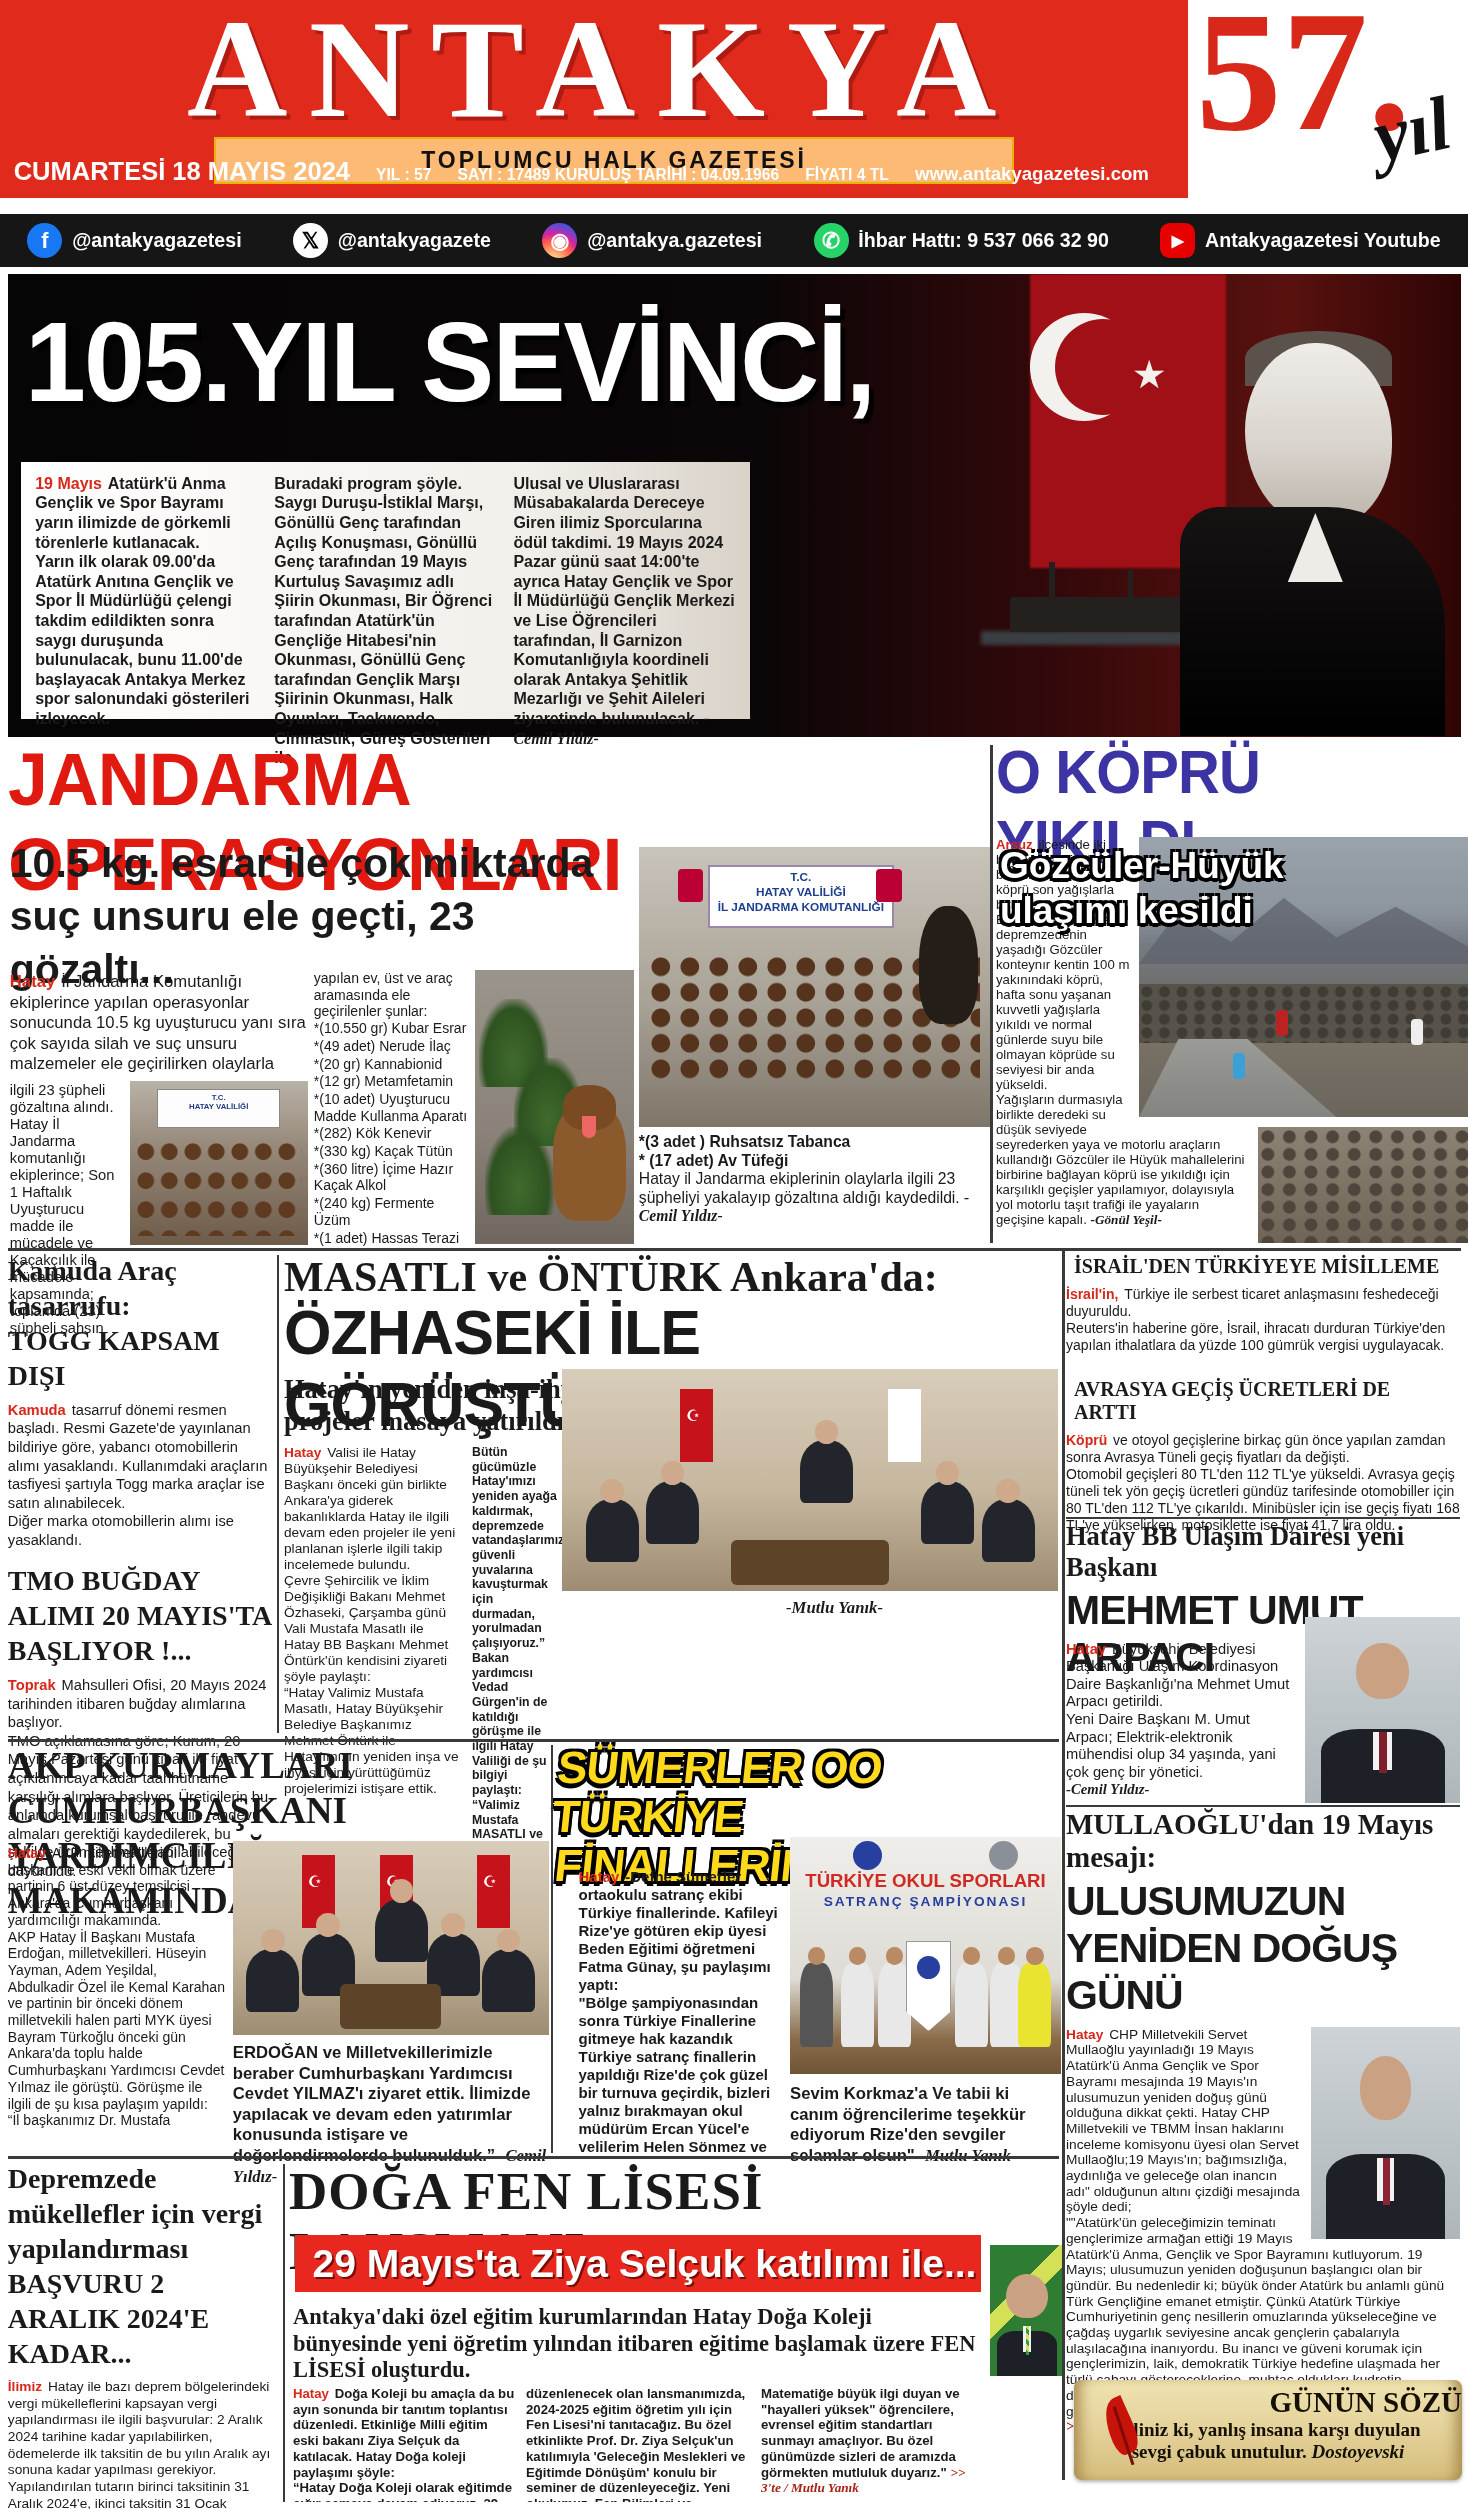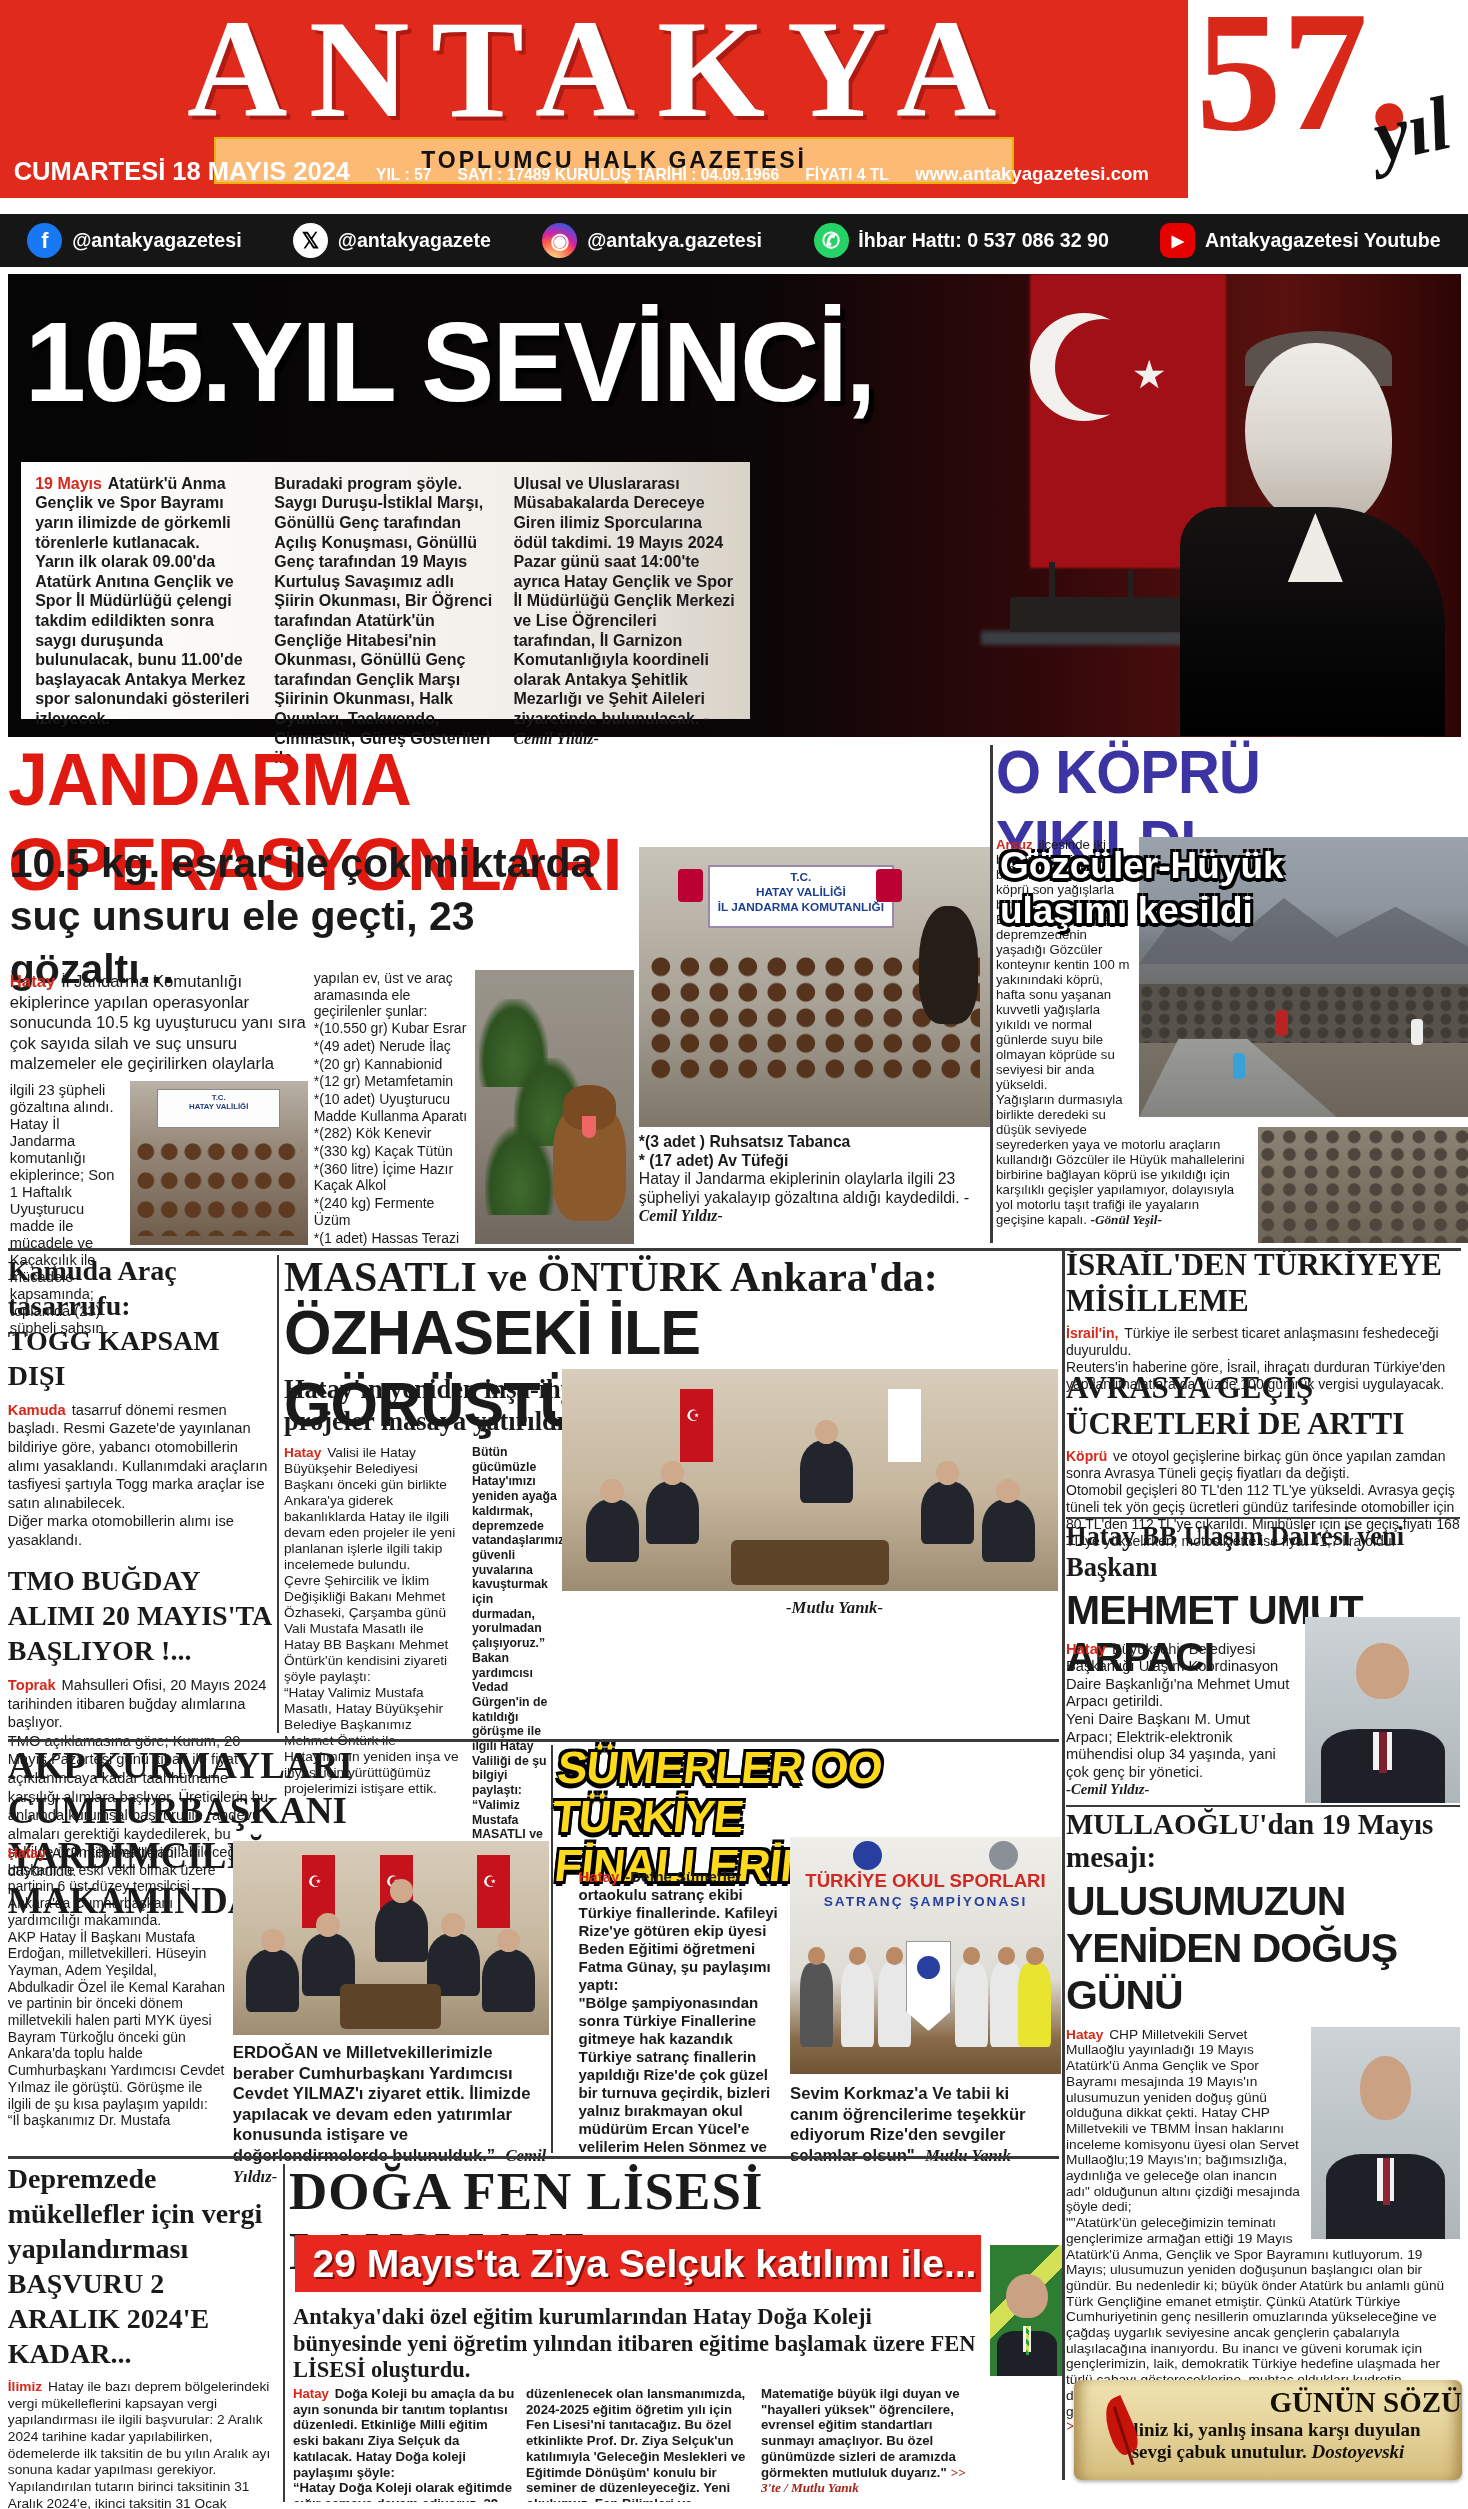--- a/index.html
+++ b/index.html
@@ -129,21 +129,21 @@
   #ozh-photo{left:278px;top:116px;width:496px;height:222px;}
   .flag{position:absolute;width:33px;height:73px;background:#c6121b;}
   .flag::after{content:"☪";position:absolute;left:5.9px;top:17.6px;color:#fff;font-size:15.7px;}
   .man{position:absolute;width:53px;height:63px;background:#23252d;border-radius:45% 45% 10% 10%;}
   .man::before{content:"";position:absolute;left:14.7px;top:-19.6px;width:23.5px;height:23.5px;border-radius:50%;background:#cfa98c;}
   .mtable{position:absolute;left:34%;bottom:5.9px;width:32%;height:45px;background:#5d4327;border-radius:5.9px;}
   #ozh-cap{position:absolute;left:327px;top:345px;width:447px;font-weight:bold;font-size:16.7px;line-height:20.6px;}
   #ozh-cap .sig{display:block;text-align:center;}
   
   #israil{left:1066px;top:1247px;width:394px;height:122px;}
-  #israil h3,#avrasya h3{margin:0;font-family:"Liberation Serif",serif;font-size:31px;}
+  #israil h3,#avrasya h3{margin:8px;font-family:"Liberation Serif",serif;font-size:20px;}
   .railbody{font-size:14px;line-height:17px;margin-top:5.9px;}
   #avrasya{left:1066px;top:1370px;width:394px;height:145px;}
   #arpaci{left:1066px;top:1521px;width:394px;height:284px;}
   #arp-kicker{font-family:"Liberation Serif",serif;font-weight:bold;font-size:26.5px;}
   #arp-head{font-weight:bold;font-size:41px;margin-top:3.9px;letter-spacing:-1px;}
   #arp-body{position:absolute;left:0;top:102px;width:233px;font-size:14.7px;line-height:17.6px;}
   .ph-portrait{background:linear-gradient(180deg,#cdd3d6 0%,#aeb6ba 100%);}
   .p-head{position:absolute;left:50%;top:14%;width:34%;height:30%;margin-left:-17%;border-radius:50% 50% 46% 46%;background:#caa183;}
   .p-suit{position:absolute;left:10%;bottom:0;width:80%;height:40%;background:#1d2127;border-radius:30% 30% 0 0;}
   .p-shirt{position:absolute;left:44%;bottom:18%;width:12%;height:20%;background:#f2f2f2;}
@@ -228,21 +228,21 @@
     <div class="soc">
       <span class="icn icn-x">𝕏</span>
       <span>@antakyagazete</span>
     </div>
     <div class="soc">
       <span class="icn icn-ig">◉</span>
       <span>@antakya.gazetesi</span>
     </div>
     <div class="soc">
       <span class="icn icn-wa">✆</span>
-      <span>İhbar Hattı: 0 537 086 32 90</span>
+      <span>İhbar Hattı: 9 537 066 32 90</span>
     </div>
     <div class="soc">
       <span class="icn icn-yt">▶</span>
       <span>Antakyagazetesi Youtube</span>
     </div>
   </div>
 
   <div class="abs" id="hero">
     <div class="ph" id="hero-photo">
       <div class="flagfield"></div>

